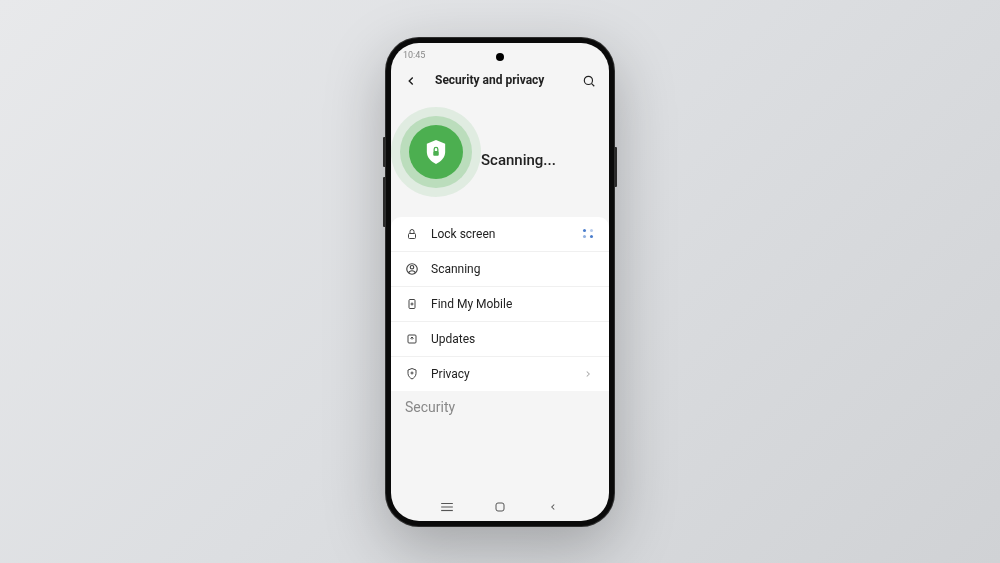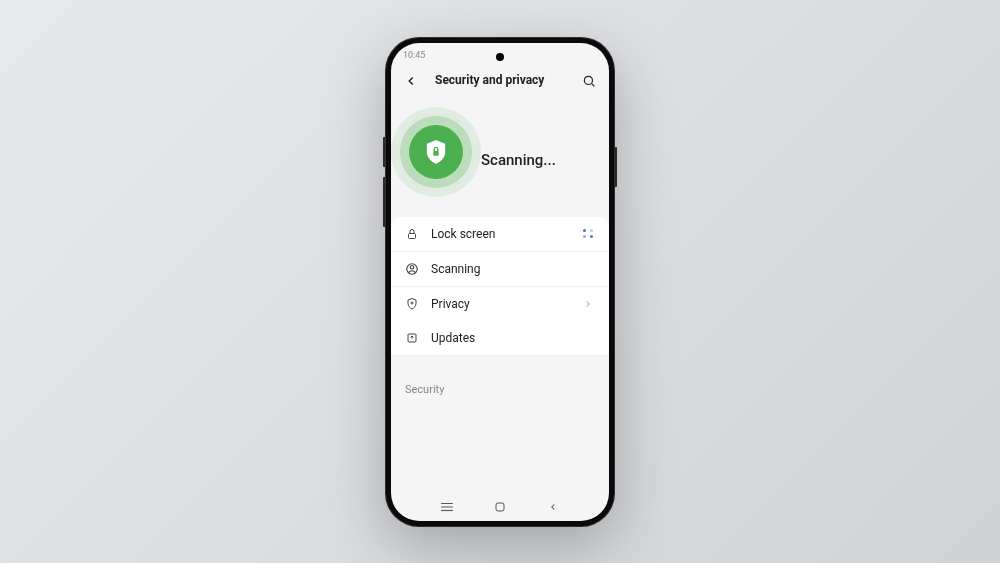--- a/index.html
+++ b/index.html
@@ -29,21 +29,21 @@
     
     .list-container { background: #fff; border-radius: 10px 10px 0 0; margin: 0; }
     .list-item { display: flex; align-items: center; padding: 10px 14px; border-bottom: 1px solid #f0f0f0; cursor: pointer; gap: 12px; }
     .list-icon { width: 14px; height: 14px; display: flex; align-items: center; justify-content: center; flex-shrink: 0; }
     .list-label { font-size: 12px; color: #222; flex: 1; }
     .list-trailing { width: 14px; height: 14px; display: flex; align-items: center; justify-content: center; }
     .loading-dots { display: grid; grid-template-columns: 4px 4px; gap: 3px; }
     .loading-dots span { width: 3px; height: 3px; border-radius: 50%; background: #4a7dcc; }
     .chevron { color: #aaa; font-size: 12px; }
     
-    .section-header { padding: 8px 14px; font-size: 11px; color: #888; background: #f5f5f5; margin-top: 19px; }
+    .section-header { padding: 8px 14px; font-size: 14px; color: #888; background: #f5f5f5; }
     
     .nav-bar { position: absolute; bottom: 0; left: 0; right: 0; height: 28px; display: flex; align-items: center; justify-content: space-around; padding: 0 30px; }
     .nav-btn { width: 20px; height: 20px; display: flex; align-items: center; justify-content: center; cursor: pointer; color: #444; }
   </style>
 </head>
 <body>
 
 <div class="phone-frame">
   <div class="phone-buttons-left"></div>
   <div class="phone-buttons-left2"></div>
@@ -109,45 +109,54 @@
         <div class="list-icon">
           <svg width="14" height="14" viewBox="0 0 24 24" fill="none" stroke="#444" stroke-width="2">
               <circle cx="12" cy="12" r="9"></circle>
               <circle cx="12" cy="9" r="3"></circle>
               <path d="M6 19 c1-3 4-4 6-4 s5 1 6 4"></path>
             </svg>
         </div>
         <div class="list-label">Scanning</div>
       </div>
 
+      <div class="list-item">
+        <div class="list-icon">
+          <svg width="12" height="14" viewBox="0 0 24 24" fill="none" stroke="#444" stroke-width="2">
+              <rect x="6" y="3" width="12" height="18" rx="2"></rect>
+              <circle cx="12" cy="12" r="2"></circle>
+            </svg>
+        </div>
+        <div class="list-label">Find My Mobile</div>
+      </div>
 
+
+      <div class="list-item">
+        <div class="list-icon">
+          <svg width="12" height="12" viewBox="0 0 24 24" fill="none" stroke="#444" stroke-width="2">
+              <rect x="4" y="4" width="16" height="16" rx="2"></rect>
+              <path d="M12 8 v5 M9 11 l3-3 l3 3"></path>
+            </svg>
+        </div>
+        <div class="list-label">Updates</div>
+      </div>
 
       <div class="list-item" style="border-bottom:none">
         <div class="list-icon">
           <svg width="12" height="14" viewBox="0 0 24 26" fill="none" stroke="#444" stroke-width="2">
               <path d="M12 2 L20 5 L20 12 C20 17 16 21 12 23 C8 21 4 17 4 12 L4 5 Z"></path>
               <circle cx="12" cy="11" r="2"></circle>
             </svg>
         </div>
         <div class="list-label">Privacy</div>
         <div class="list-trailing chevron">
           <svg width="10" height="10" viewBox="0 0 24 24" fill="none" stroke="#aaa" stroke-width="2.5">
               <path d="M9 6l6 6-6 6"></path>
             </svg>
         </div>
-      </div>
-
-      <div class="list-item">
-        <div class="list-icon">
-          <svg width="12" height="12" viewBox="0 0 24 24" fill="none" stroke="#444" stroke-width="2">
-              <rect x="4" y="4" width="16" height="16" rx="2"></rect>
-              <path d="M12 8 v5 M9 11 l3-3 l3 3"></path>
-            </svg>
-        </div>
-        <div class="list-label">Updates</div>
       </div>
 
     </div>
 
     <div class="section-header">Security</div>
 
     <div class="nav-bar">
       <div class="nav-btn">
         <svg width="14" height="12" viewBox="0 0 24 18" stroke="#555" stroke-width="2">
             <line x1="2" y1="3" x2="22" y2="3"></line>

